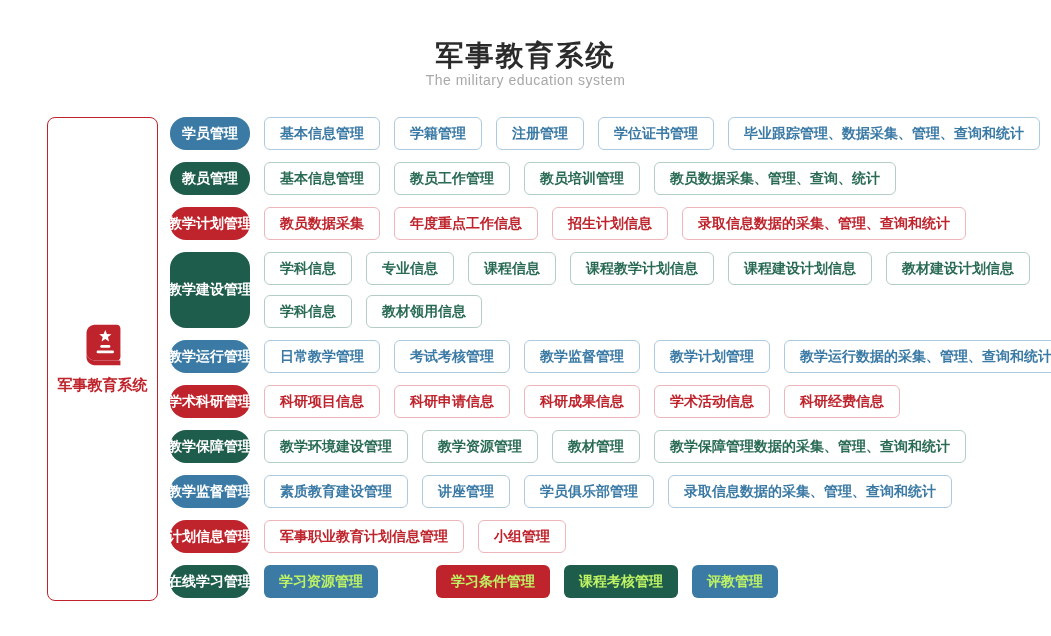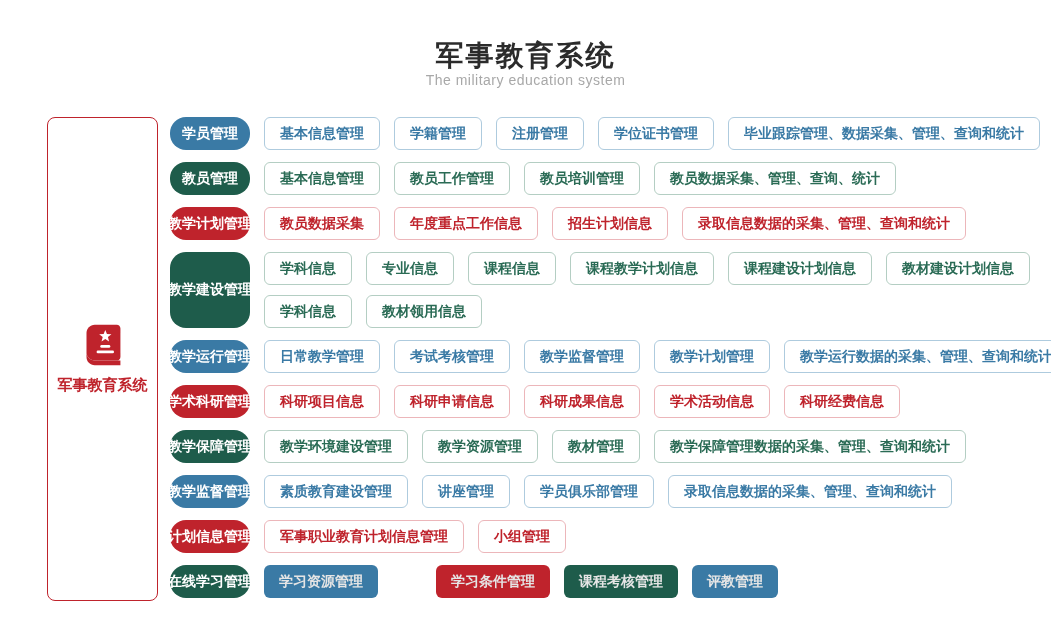--- a/index.html
+++ b/index.html
@@ -34,21 +34,21 @@
   .line{display:flex;gap:14px;}
   .item{
     height:33px;box-sizing:border-box;padding:0 15px;border-radius:6px;
     display:flex;align-items:center;justify-content:center;
     font-size:14px;font-weight:600;background:#fff;white-space:nowrap;
     border:1px solid transparent;cursor:pointer;
   }
   .o-blue{color:var(--blue);border-color:var(--blue-br);}
   .o-green{color:var(--green-tx);border-color:var(--green-br);}
   .o-red{color:var(--red);border-color:var(--red-br);}
-  .item.solid{color:#e5e5e5;font-weight:700;border:none;}
+  .item.solid{color:#bef264;font-weight:700;border:none;}
   .s-blue{background:var(--blue);}
   .s-green{background:var(--green);}
   .s-red{background:var(--red);margin-left:44px;}
   .book-icon svg{display:block;}
 </style>
 </head>
 <body>
 
 <div class="page">
   <header>

